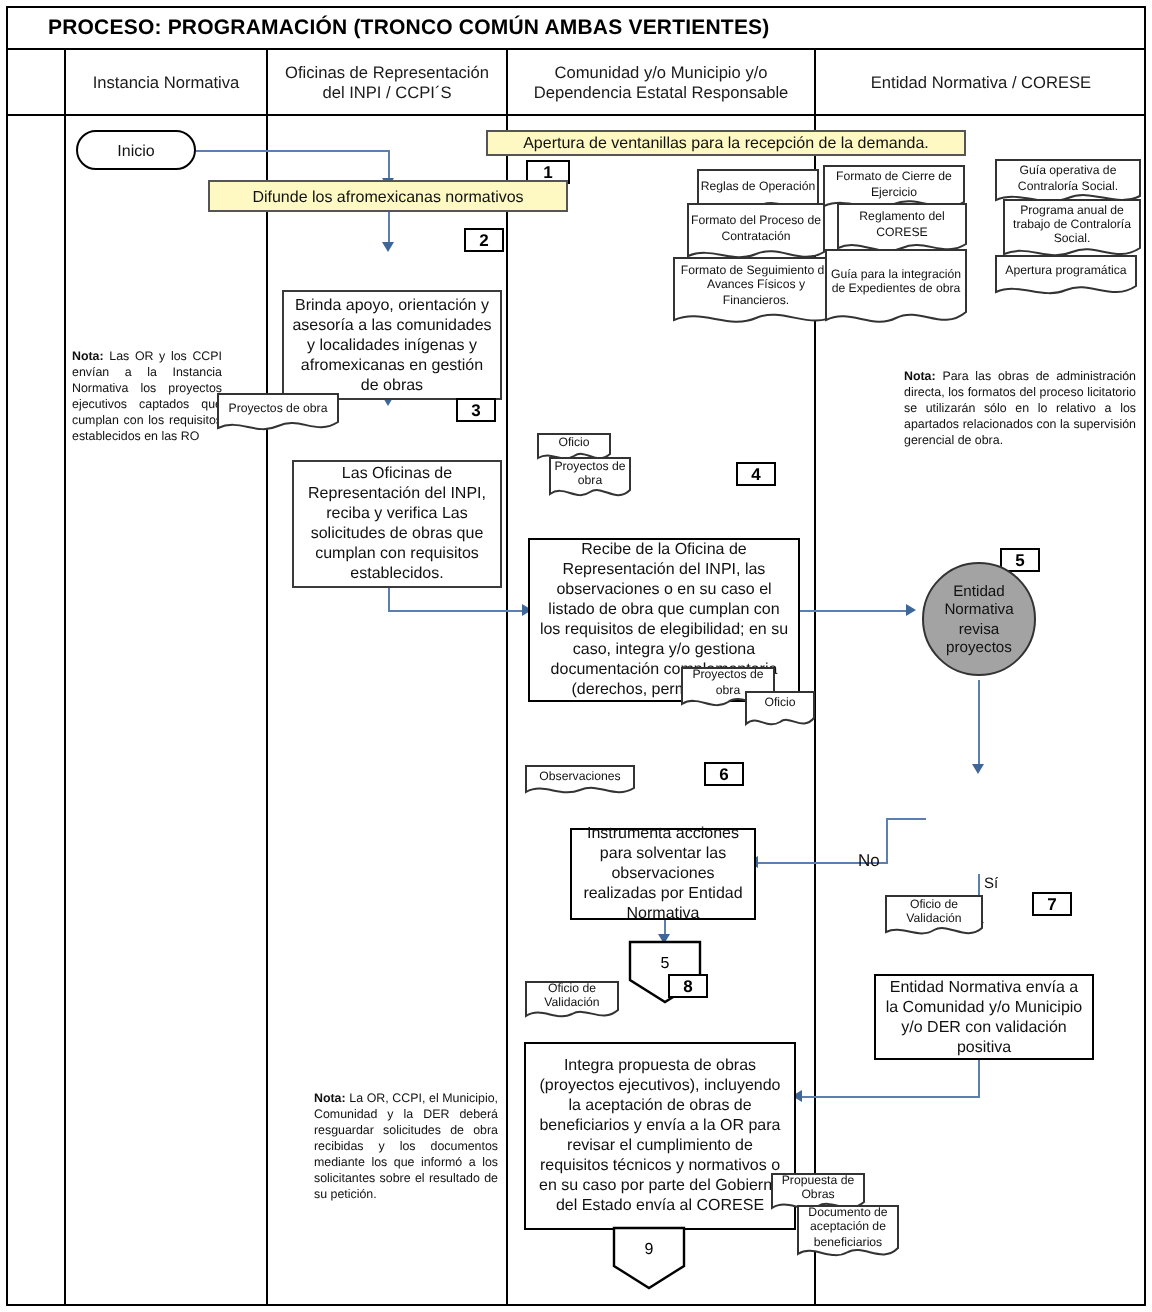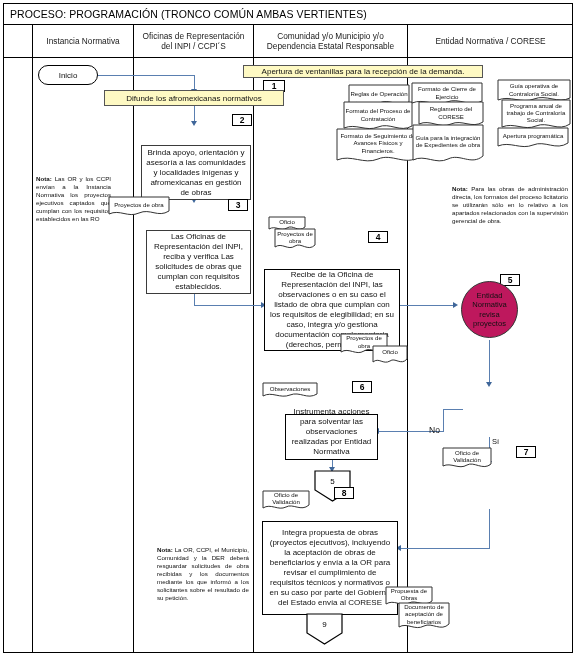--- a/index.html
+++ b/index.html
@@ -15,21 +15,21 @@
   .frame{
     position:absolute;left:3px;top:3px;width:570px;height:650px;
     border:1.5px solid #000;box-sizing:border-box;
   }
   .title-bar{
     position:absolute;left:3px;top:3px;width:570px;height:22px;
     border-bottom:1.5px solid #000;box-sizing:border-box;
     display:flex;align-items:center;
   }
   .title-text{
-    font-size:10.5px;font-weight:normal;color:#000;padding-left:7px;
+    font-size:10.5px;font-weight:bold;color:#000;padding-left:21px;
     letter-spacing:0.1px;white-space:nowrap;
   }
   
   .lane-head{
     position:absolute;top:25px;height:33px;
     border-right:1.5px solid #000;border-bottom:1.5px solid #000;
     box-sizing:border-box;
     display:flex;align-items:center;justify-content:center;text-align:center;
     font-size:8.3px;color:#1a1a1a;line-height:1.22;padding:0 3px;
   }
@@ -58,21 +58,21 @@
   }
   .decision{
     width:100%;height:100%;
   }
   .decision-label{
     position:absolute;left:0;top:0;width:100%;height:100%;
     display:flex;align-items:center;justify-content:center;
     font-size:8px;color:#111;
   }
   .circle{
-    border:1.2px solid #333;border-radius:50%;background:#be185d;
+    border:1.2px solid #333;border-radius:50%;background:#a3a3a3;
     display:flex;align-items:center;justify-content:center;text-align:center;
     font-size:7.6px;color:#111;line-height:1.2;
   }
   .stepnum{
     border:1px solid #000;background:#fff;
     display:flex;align-items:center;justify-content:center;
     font-size:8.5px;font-weight:bold;color:#000;
   }
   .note{
     font-size:6.2px;color:#111;line-height:1.28;text-align:justify;
@@ -317,40 +317,43 @@
 
   <div class="doc" style="left:262px;top:382px;width:56px;height:18px;">
     <svg width="56" height="18" viewBox="0 0 56 18">
         <path d="M1,1 H55 V12 C45,18 38,9 28,13 C18,17 10,9 1,14 Z" fill="#fff" stroke="#333" stroke-width="1"></path>
       </svg>
     <div class="doc-txt" style="height:13px;">Observaciones</div>
   </div>
   <div class="shape stepnum" style="left:352px;top:381px;width:20px;height:12px;">
     <span>6</span>
   </div>
-  <div class="shape proc thick" style="left:285px;top:393px;width:93px;height:46px;align-items:flex-end;">
+  <div class="shape proc thick" style="left:285px;top:393px;width:93px;height:46px;">
     <span>Instrumenta acciones para solventar las observaciones realizadas por Entidad Normativa</span>
   </div>
 
   <div class="pent" style="left:314px;top:470px;width:37px;height:32px;">
     <svg width="37" height="32" viewBox="0 0 37 32">
         <path d="M1,1 H36 V20 L18.5,31 L1,20 Z" fill="#fff" stroke="#000" stroke-width="1.2"></path>
       </svg>
     <div class="pent-txt">5</div>
   </div>
 
   <div class="doc" style="left:442px;top:447px;width:50px;height:24px;">
     <svg width="50" height="24" viewBox="0 0 50 24">
         <path d="M1,1 H49 V17 C41,24 32,14 25,18 C17,23 9,15 1,19 Z" fill="#fff" stroke="#333" stroke-width="1"></path>
       </svg>
     <div class="doc-txt" style="height:18px;">Oficio de Validación</div>
   </div>
   <div class="shape stepnum" style="left:516px;top:446px;width:20px;height:12px;">
     <span>7</span>
   </div>
+  <div class="shape proc thick" style="left:437px;top:466px;width:110px;height:43px;">
+    <span>Entidad Normativa envía a la Comunidad y/o Municipio y/o DER con validación positiva</span>
+  </div>
 
   <div class="doc" style="left:262px;top:490px;width:48px;height:22px;">
     <svg width="48" height="22" viewBox="0 0 48 22">
         <path d="M1,1 H47 V15 C39,22 31,13 24,17 C16,21 9,13 1,18 Z" fill="#fff" stroke="#333" stroke-width="1"></path>
       </svg>
     <div class="doc-txt" style="height:16px;">Oficio de Validación</div>
   </div>
   <div class="shape stepnum" style="left:334px;top:487px;width:20px;height:12px;">
     <span>8</span>
   </div>

